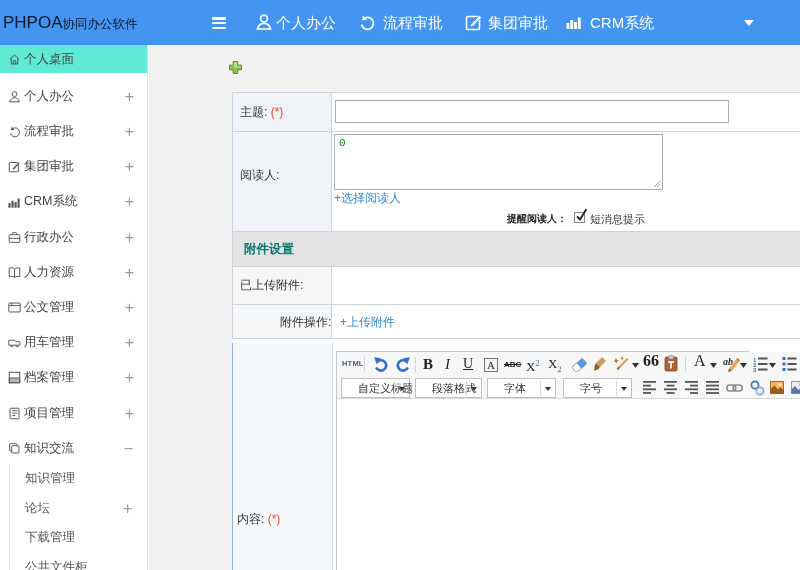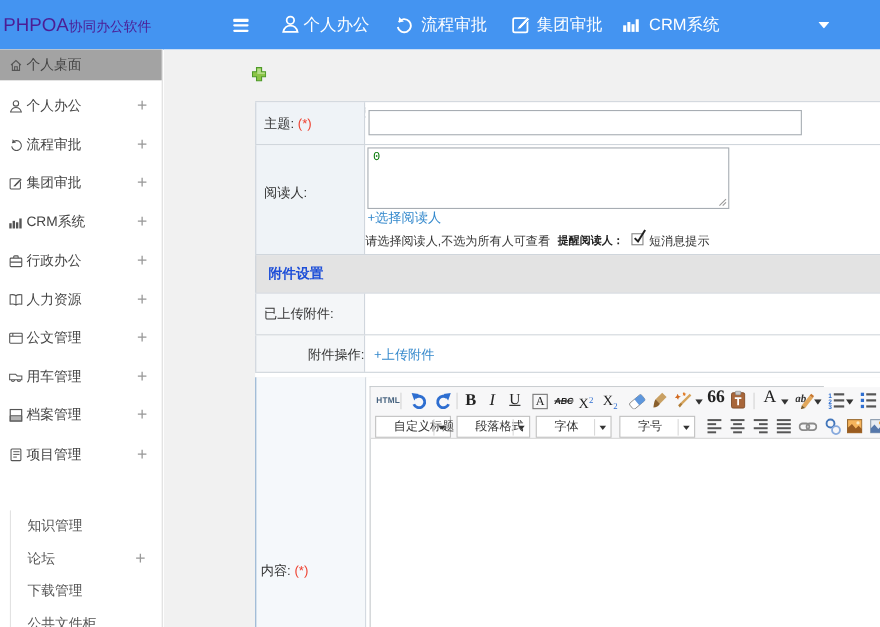--- a/index.html
+++ b/index.html
@@ -2,32 +2,32 @@
 <html><head>
 <meta charset="utf-8">
 <style>
 *{margin:0;padding:0;box-sizing:border-box;}
 html,body{width:800px;height:570px;overflow:hidden;}
 body{font-family:"Liberation Sans",sans-serif;background:#fff;}
 .app{position:relative;width:800px;height:570px;overflow:hidden;}
 .abs{position:absolute;}
 
 .topbar{position:absolute;left:0;top:0;width:800px;height:45px;background:#4494f1;}
-.brand{position:absolute;left:5px;top:0;height:45px;line-height:45px;color:#4c1d95;font-size:14.5px;}
+.brand{position:absolute;left:5px;top:0;height:45px;line-height:45px;color:#0f172a;font-size:14.5px;}
 .burger{position:absolute;left:212px;top:17px;width:14px;height:12px;}
 .burger div{height:2.6px;background:#fff;margin-bottom:2.2px;border-radius:1px;}
 .navitem{position:absolute;top:0;height:45px;line-height:45px;color:#fff;font-size:15px;white-space:nowrap;}
 .navic{position:absolute;top:13px;}
 
 .sidebar{position:absolute;left:0;top:45px;width:148px;height:525px;background:#fff;border-right:1px solid #ddd;}
 .sitem{position:absolute;left:0;width:147px;height:35px;color:#444;font-size:12.5px;}
 .sitem .txt{position:absolute;left:24px;top:0;line-height:35px;}
 .sitem .plus{position:absolute;right:13px;top:0;line-height:35px;font-size:16px;color:#999;font-weight:300;}
 .sitem svg{position:absolute;left:8px;top:11px;width:13px;height:13px;}
-.sactive{background:#a3a3a3;}
+.sactive{background:#5eead4;}
 .subwrap{position:absolute;left:9px;top:464px;width:130px;border-left:1px solid #e2e2e2;}
 .subitem{position:relative;height:29.5px;color:#555;font-size:12.5px;}
 .subitem .txt{position:absolute;left:15px;line-height:29.5px;}
 .subitem .plus{position:absolute;left:113px;line-height:29.5px;font-size:16px;color:#999;}
 
 .content{position:absolute;left:149px;top:45px;width:651px;height:525px;background:#f1f1f1;}
 .ptitle{position:absolute;left:244px;top:60px;font-size:14px;font-weight:bold;color:#31404e;margin-top:32px;}
 .plusicon{position:absolute;left:229px;top:61px;width:13px;height:13px;}
 .lbl{color:#333;font-size:12px;}
 .red{color:#e43;}
@@ -161,20 +161,28 @@
       <span class="plus">+</span>
     </div>
   <div class="sitem" style="top:396px">
       <svg width="14" height="16" viewBox="0 0 14 16">
         <rect x="1.5" y="1.5" width="11" height="13" rx="1" fill="none" stroke="#555" stroke-width="1.2"></rect>
         <path d="M4 4.5 H11 M4 7.5 H11 M4 10.5 H8" fill="none" stroke="#555" stroke-width="1.1"></path>
       </svg>
       <span class="txt">项目管理</span>
       <span class="plus">+</span>
     </div>
+  <div class="sitem" style="top:431px">
+      <svg width="16" height="16" viewBox="0 0 16 16">
+        <rect x="2" y="2" width="9" height="9" rx="1" fill="#fff" stroke="#555" stroke-width="1.2"></rect>
+        <rect x="4.5" y="4.5" width="9" height="9" rx="1" fill="#fff" stroke="#555" stroke-width="1.2"></rect>
+      </svg>
+      <span class="txt">知识交流</span>
+      <span class="plus" style="right:14px">−</span>
+    </div>
   <div class="subwrap">
     <div class="subitem">
         <span class="txt">知识管理</span>
       </div>
     <div class="subitem">
         <span class="txt">论坛</span>
         <span class="plus">+</span>
       </div>
     <div class="subitem">
         <span class="txt">下载管理</span>
@@ -202,31 +210,30 @@
   <div class="cellL" style="top:132px;height:99px;"></div>
   <div class="cellR" style="top:132px;height:99px;"></div>
   <div class="abs lbl" style="left:240px;top:167px;">阅读人:</div>
   <div class="abs" style="left:334px;top:134px;width:329px;height:56px;border:1px solid #a7adb3;background:#fff;">
     <div style="position:absolute;left:4px;top:2px;color:#070;font-size:11px;font-family:'Liberation Mono',monospace;">0</div>
     <svg style="position:absolute;right:1px;bottom:1px" width="8" height="8" viewBox="0 0 8 8">
         <path d="M7 1 L1 7 M7 4 L4 7" stroke="#999" stroke-width="1"></path>
       </svg>
   </div>
   <div class="abs link" style="left:334px;top:190px;">+选择阅读人</div>
-  <div class="abs" style="left:332px;top:212px;font-size:11px;color:#333;white-space:nowrap;">请选择阅读人,不选为所有人可查看</div>
   <div class="abs" style="left:507px;top:212px;font-size:10px;color:#222;font-weight:bold;white-space:nowrap;">提醒阅读人：</div>
   <span class="abs" style="left:574px;top:212px;width:11px;height:11px;background:#fff;border:1px solid #888;"></span>
   <svg class="abs" style="left:575px;top:207px;" width="14" height="15" viewBox="0 0 14 15">
       <path d="M2 9.5 L5 12.5 L11.5 2" fill="none" stroke="#222" stroke-width="1.8"></path>
     </svg>
   <div class="abs" style="left:590px;top:212px;font-size:11px;color:#333;white-space:nowrap;">短消息提示</div>
   <div class="abs" style="left:232px;top:231px;width:568px;border-top:1px solid #ccd3da;"></div>
 
   <div class="abs" style="left:232px;top:232px;width:568px;height:34px;background:#e3e3e3;border-left:1px solid #ccd3da;"></div>
-  <div class="abs" style="left:244px;top:241px;font-size:12.5px;font-weight:bold;color:#1d4ed8;">附件设置</div>
+  <div class="abs" style="left:244px;top:241px;font-size:12.5px;font-weight:bold;color:#0f766e;">附件设置</div>
   <div class="abs" style="left:232px;top:266px;width:568px;border-top:1px solid #ccd3da;"></div>
 
   <div class="cellL" style="top:267px;height:37px;background:#f4f6f8;"></div>
   <div class="cellR" style="top:267px;height:37px;"></div>
   <div class="abs lbl" style="left:240px;top:277px;">已上传附件:</div>
   <div class="abs" style="left:232px;top:304px;width:568px;border-top:1px solid #ccd3da;"></div>
 
   <div class="cellL" style="top:305px;height:33px;background:#f4f6f8;"></div>
   <div class="cellR" style="top:305px;height:33px;"></div>
   <div class="abs lbl" style="left:240px;top:314px;padding-left:40px;">附件操作:</div>
@@ -250,21 +257,21 @@
       </svg>
     <svg class="abs" style="left:58px;top:3px" width="16" height="17" viewBox="0 0 16 17">
         <path d="M11.5 6.5 A5.2 5.2 0 1 0 12.8 12.5" fill="none" stroke="#2e6ed0" stroke-width="2.6"></path>
         <path d="M14.8 2.2 L8.2 3.2 L12.4 9.2 Z" fill="#2e6ed0"></path>
       </svg>
     <div class="tsep" style="left:78px;"></div>
     <div class="ticon" style="left:86px;font-family:'Liberation Serif',serif;font-weight:bold;font-size:15px;">B</div>
     <div class="ticon" style="left:108px;font-family:'Liberation Serif',serif;font-style:italic;font-size:15px;">I</div>
     <div class="ticon" style="left:126px;font-family:'Liberation Serif',serif;font-size:14px;text-decoration:underline;">U</div>
     <div class="ticon" style="left:147px;top:6px;font-family:'Liberation Serif',serif;font-size:11px;border:1px solid #777;padding:0 2px;line-height:12px;">A</div>
-    <div class="ticon" style="left:167px;top:5px;font-size:8px;font-weight:bold;text-decoration:line-through;font-style:italic;">ABC</div>
+    <div class="ticon" style="left:167px;top:5px;font-size:8px;font-weight:bold;text-decoration:line-through;">ABC</div>
     <div class="ticon" style="left:189px;font-family:'Liberation Serif',serif;font-size:13px;">X<sup style="font-size:8px;color:#2e6ed0;">2</sup></div>
     <div class="ticon" style="left:211px;font-family:'Liberation Serif',serif;font-size:13px;">X<sub style="font-size:8px;color:#2e6ed0;">2</sub></div>
     <svg class="abs" style="left:234px;top:5px" width="16" height="15" viewBox="0 0 16 15">
         <g transform="rotate(-40 8 8)">
           <rect x="1" y="5" width="14" height="7" rx="1.5" fill="#fff" stroke="#888" stroke-width="0.8"></rect>
           <path d="M7.5 5 H14 A1.5 1.5 0 0 1 15 6.5 V10.5 A1.5 1.5 0 0 1 14 12 H7.5 Z" fill="#5e97dd"></path>
         </g>
       </svg>
     <svg class="abs" style="left:256px;top:4px" width="15" height="16" viewBox="0 0 15 16">
         <path d="M9 1 L13 5 L7 11 L3 7 Z" fill="#c9a063"></path>

